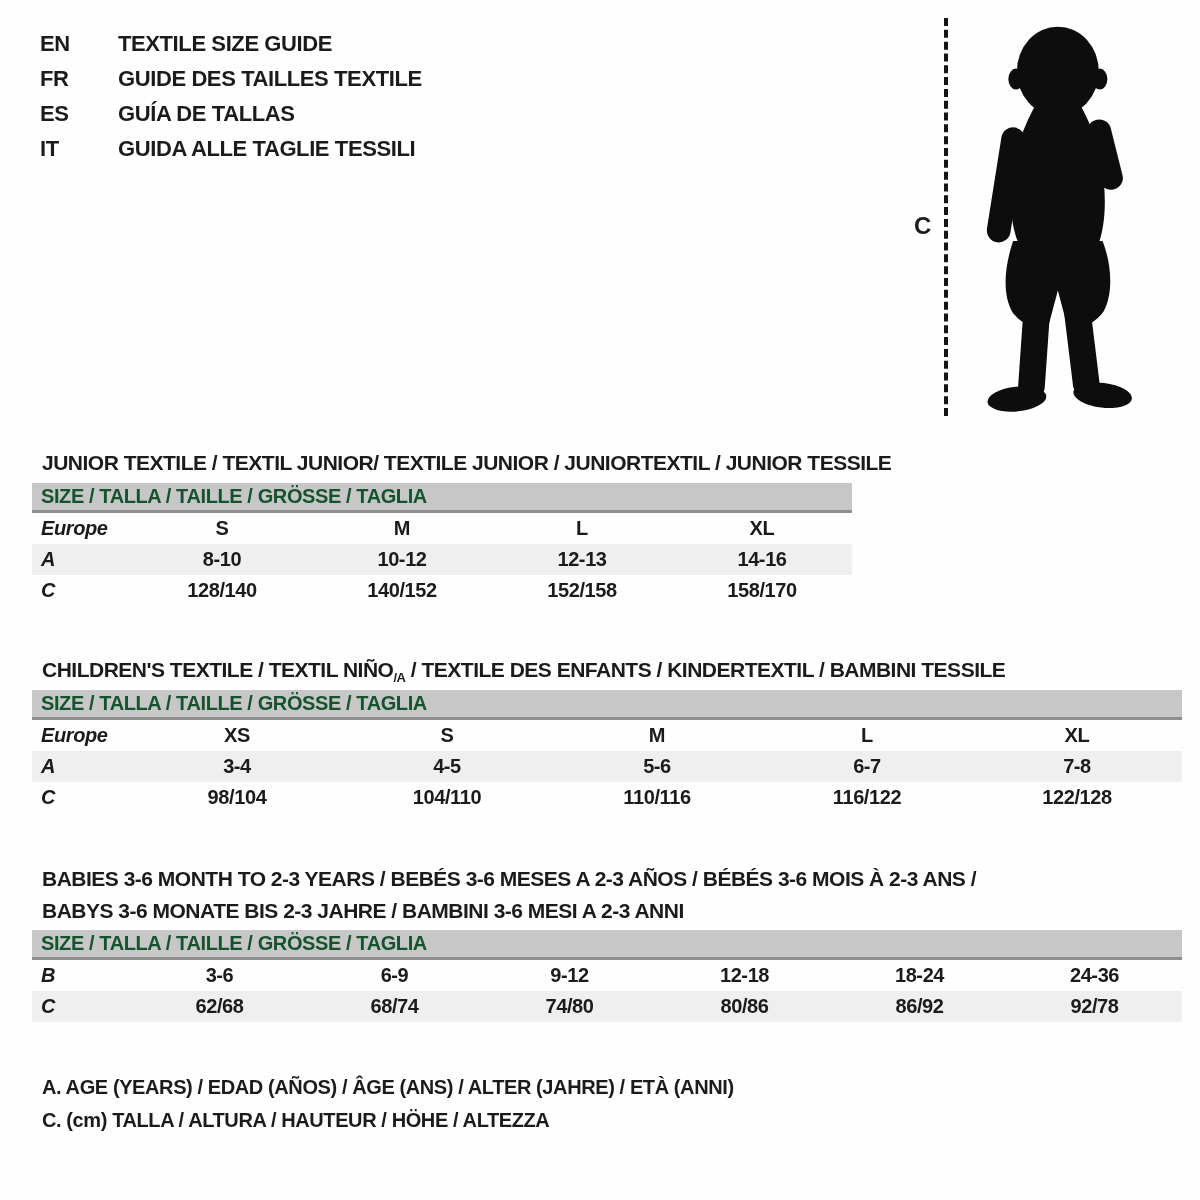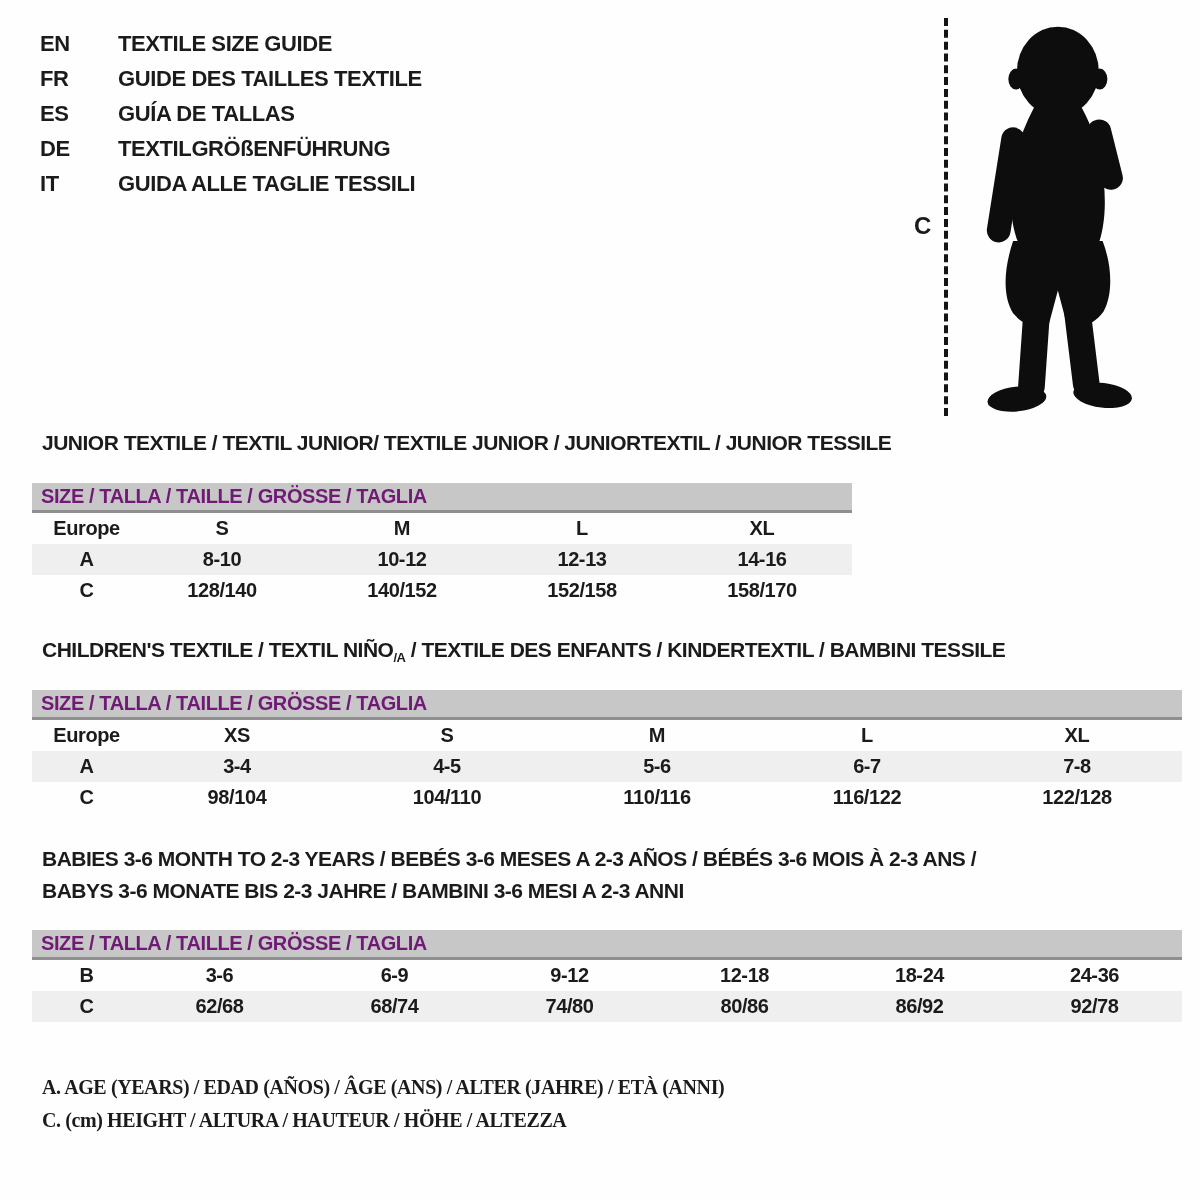--- a/index.html
+++ b/index.html
@@ -21,69 +21,65 @@
   .lang-list { position: absolute; left: 40px; top: 26px; }
   .lang-row { display: flex; height: 35px; align-items: center; font-weight: 700; font-size: 22px; letter-spacing: -0.4px; }
   .lang-code { width: 78px; flex: 0 0 78px; }
 
   
   .measure-line { position: absolute; left: 944px; top: 18px; height: 398px; width: 0; border-left: 4px dashed #151515; }
   .fig-label { position: absolute; left: 914px; top: 212px; font-weight: 700; font-size: 24px; }
   .silhouette { position: absolute; left: 956px; top: 20px; width: 198px; height: 400px; }
 
   
-  .section-title { position: absolute; font-weight: 700; font-size: 21px; letter-spacing: -0.5px; white-space: nowrap; }
+  .section-title { position: absolute; font-weight: 700; font-size: 21px; letter-spacing: -0.5px; white-space: nowrap; margin-top: 20px; }
   .sub { font-size: 13px; vertical-align: sub; }
 
   
   .size-table { position: absolute; }
   .st-header {
     background: #c7c7c7;
     border-bottom: 3px solid #8f8f8f;
     font-weight: 700;
     font-size: 20px;
     letter-spacing: -0.4px;
-    color: #701a75;
+    color: #14532d;
     height: 25px;
     line-height: 25px;
     padding: 1px 0 1px 9px;
   }
   .st-row { display: grid; align-items: center; height: 31px; font-weight: 700; font-size: 20px; letter-spacing: -0.4px; }
   .st-row.striped { background: #efefef; }
   .cols4 { grid-template-columns: 100px repeat(4, 1fr); }
   .cols5 { grid-template-columns: 100px repeat(5, 1fr); }
   .cols6 { grid-template-columns: 100px repeat(6, 1fr); }
   .cell { text-align: center; }
-  .cell.rowlabel { text-align: center; padding-left: 9px; }
+  .cell.rowlabel { text-align: left; padding-left: 9px; font-style: italic; }
 
   
   .legend { position: absolute; left: 42px; top: 1071px; font-weight: 700; font-size: 20px; letter-spacing: -0.4px; }
-  .legend-line { height: 33px; line-height: 33px; white-space: nowrap; font-family: Liberation Serif, serif; }
+  .legend-line { height: 33px; line-height: 33px; white-space: nowrap; }
 </style>
 </head>
 <body>
 
 <div class="page">
 
   <div class="lang-list">
     <div class="lang-row">
       <span class="lang-code">EN</span>
       <span class="lang-label">TEXTILE SIZE GUIDE</span>
     </div>
     <div class="lang-row">
       <span class="lang-code">FR</span>
       <span class="lang-label">GUIDE DES TAILLES TEXTILE</span>
     </div>
     <div class="lang-row">
       <span class="lang-code">ES</span>
       <span class="lang-label">GUÍA DE TALLAS</span>
-    </div>
-    <div class="lang-row">
-      <span class="lang-code">DE</span>
-      <span class="lang-label">TEXTILGRÖßENFÜHRUNG</span>
     </div>
     <div class="lang-row">
       <span class="lang-code">IT</span>
       <span class="lang-label">GUIDA ALLE TAGLIE TESSILI</span>
     </div>
   </div>
 
   <div class="measure-line"></div>
   <div class="fig-label">C</div>
   <svg class="silhouette" viewBox="0 0 200 420" xmlns="http://www.w3.org/2000/svg">
@@ -177,16 +173,16 @@
       <div class="cell">68/74</div>
       <div class="cell">74/80</div>
       <div class="cell">80/86</div>
       <div class="cell">86/92</div>
       <div class="cell">92/78</div>
     </div>
   </div>
 
   <div class="legend">
     <div class="legend-line">A. AGE (YEARS) / EDAD (AÑOS) / ÂGE (ANS) / ALTER (JAHRE) / ETÀ (ANNI)</div>
-    <div class="legend-line">C. (cm) HEIGHT / ALTURA / HAUTEUR / HÖHE / ALTEZZA</div>
+    <div class="legend-line">C. (cm) TALLA / ALTURA / HAUTEUR / HÖHE / ALTEZZA</div>
   </div>
 
 </div>
 
 </body></html>

